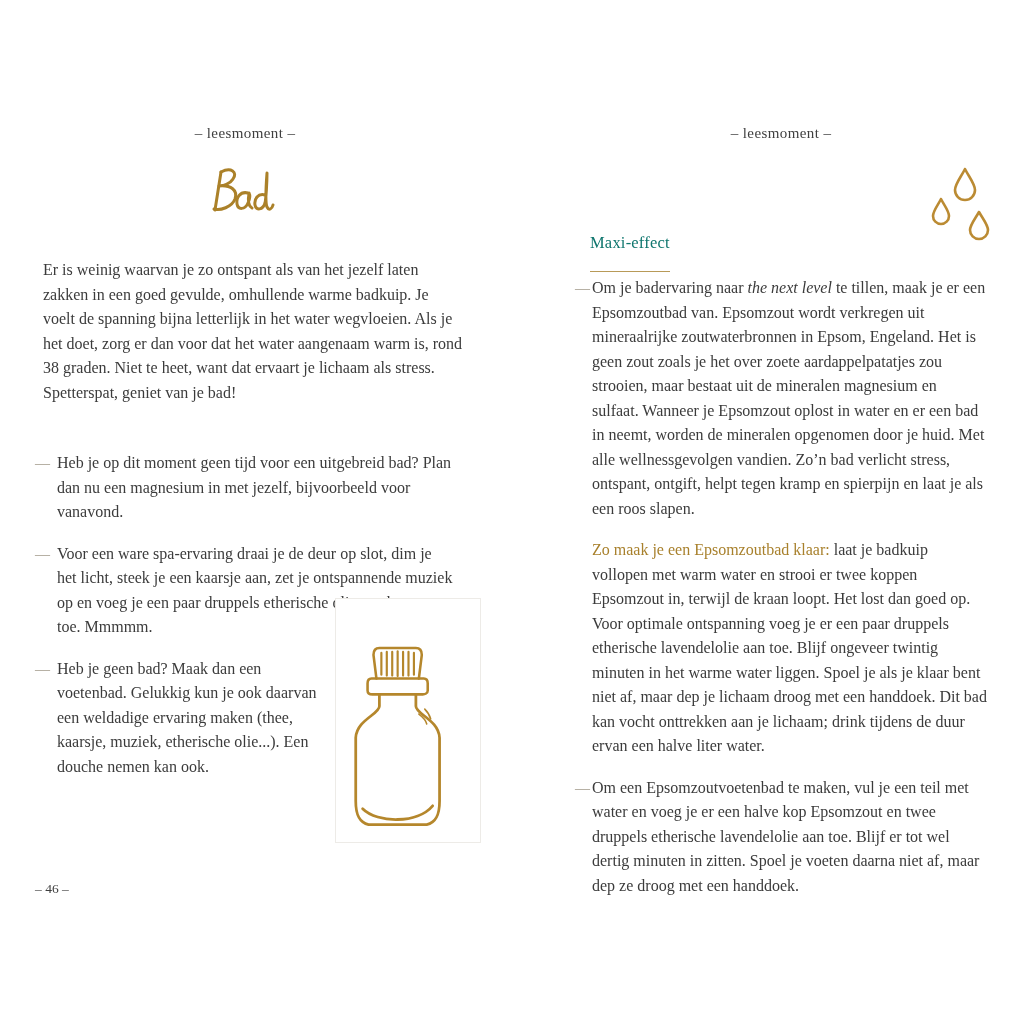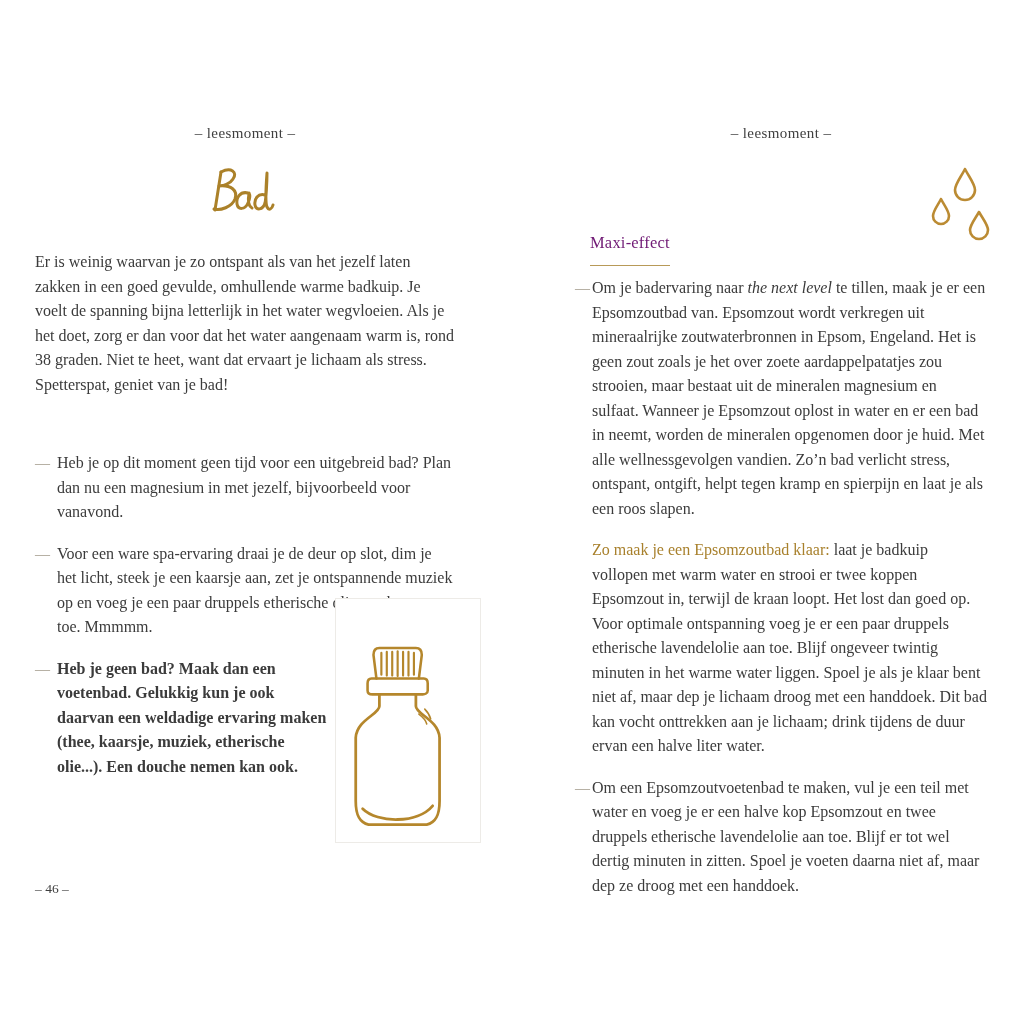--- a/index.html
+++ b/index.html
@@ -7,33 +7,33 @@
        font-family:"Liberation Serif","DejaVu Serif",serif;color:#3b3b3b;}
   .page{position:absolute;top:0;height:976px;}
   .page.left{left:35px;width:420px;}
   .page.right{left:575px;width:412px;}
   .page-header{position:absolute;top:125px;left:0;width:100%;text-align:center;
                font-size:15px;letter-spacing:.4px;color:#3f3f3f;}
   .pagenum{position:absolute;top:881px;left:0;width:100%;text-align:left;
            font-size:13.5px;color:#3f3f3f;}
   .sr-only{position:absolute;width:1px;height:1px;overflow:hidden;clip:rect(0 0 0 0);white-space:nowrap;}
   .script-title{position:absolute;top:166px;left:172px;width:70px;height:52px;}
-  .intro{position:absolute;top:250px;left:0;width:420px;margin:0;
+  .intro{position:absolute;top:250px;left:0;width:420px;margin:8px;
          font-size:16px;line-height:24.5px;}
-  .subhead{position:absolute;margin:0;font-size:16.5px;font-weight:500;color:#701a75;
-           border-bottom:1px solid #b89a58;padding-bottom:12px;letter-spacing:.2px;}
+  .subhead{position:absolute;margin:0;font-size:16.5px;font-weight:500;color:#0f766e;
+           border-bottom:1px solid #b89a58;padding-bottom:18px;letter-spacing:.2px;}
   .subhead.left-sub{top:410px;left:22px;}
   .subhead.right-sub{top:233px;left:15px;}
   .bullets{position:absolute;top:451px;left:0;width:420px;}
   .flow{position:absolute;top:276px;left:0;width:412px;}
   .bullet{display:flex;margin:0 0 17px 0;font-size:16px;line-height:24.5px;}
   .bullet .dash{flex:0 0 22px;color:#a09888;font-size:15px;}
   .page.right .bullet .dash{flex:0 0 17px;}
   .bullet .btext{flex:1;}
-  .bullet.narrow .btext{max-width:272px;font-weight:bold;}
+  .bullet.narrow .btext{max-width:272px;}
   .plain-par{margin:0 0 17px 0;padding-left:17px;font-size:16px;line-height:24.5px;}
   .gold-lead{color:#a8802c;font-weight:500;}
   em{font-style:italic;}
   .card{position:absolute;top:598px;left:300px;width:146px;height:245px;
         background:#ffffff;border:1px solid #edebe7;box-sizing:border-box;}
   .card svg{display:block;width:100%;height:100%;}
   .droplets{position:absolute;top:166px;left:352px;width:70px;height:80px;}
 </style>
 </head>
 <body>

